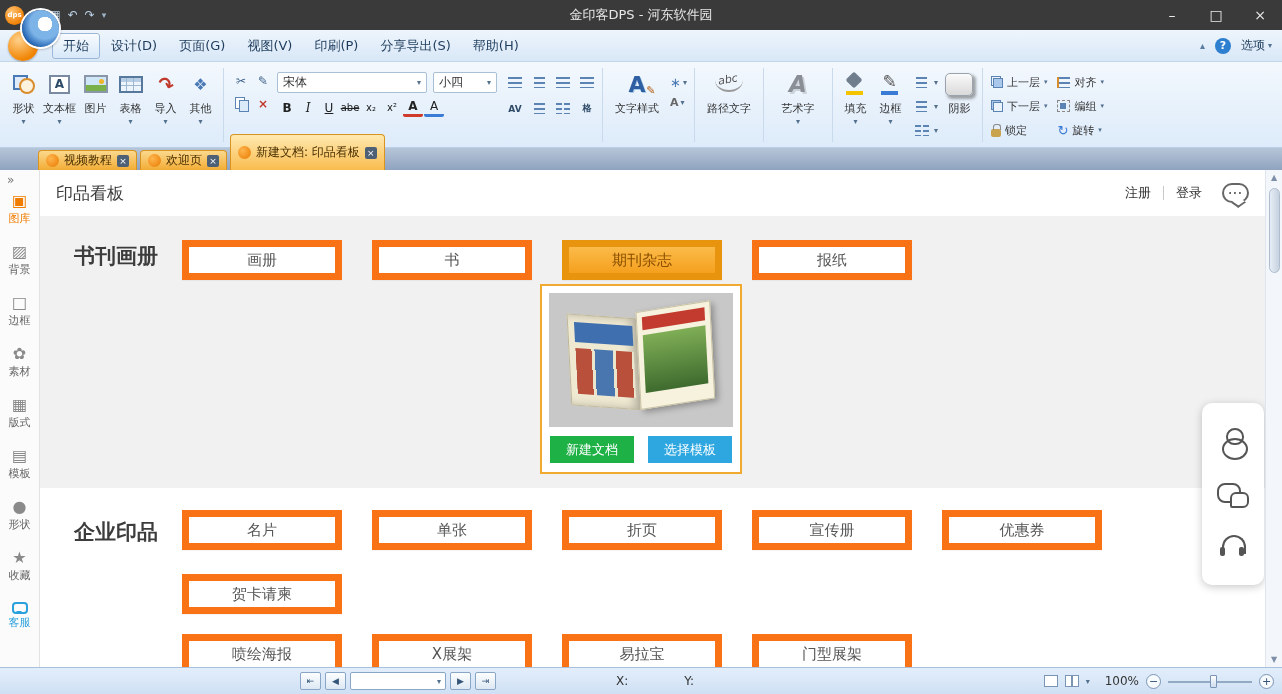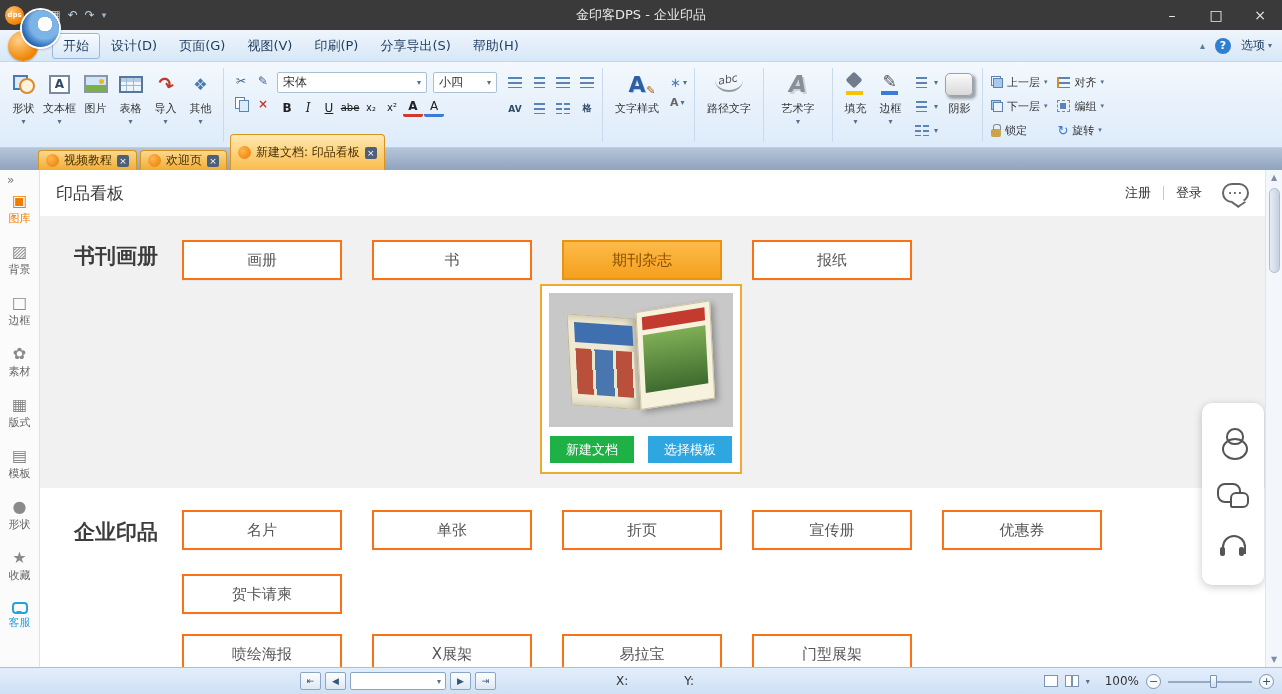--- a/index.html
+++ b/index.html
@@ -170,21 +170,21 @@
   .header-right { margin-left:auto; display:flex; align-items:center; }
   .hlink { font-size:13px; color:#333; }
   .hdivider { width:1px; height:14px; background:#c9c9c9; margin:0 12px; }
   .bubble-icon { width:27px; height:20px; border:2px solid #666; border-radius:10px; position:relative; margin-left:20px;
     display:flex; align-items:center; justify-content:center; color:#666; font-weight:bold; font-size:10px; letter-spacing:1px;}
   .bubble-icon::after { content:""; position:absolute; bottom:-6px; right:4px; width:7px; height:7px;
     background:#fff; border-right:2px solid #666; border-bottom:2px solid #666; transform:rotate(35deg) skewX(-20deg);}
 
   .section1 { position:absolute; left:0; right:0; top:46px; height:272px; background:#f1f1f1; }
   .sec-title { position:absolute; left:34px; top:26px; font-size:21px; font-weight:bold; color:#3c3c3c; }
-  .pbtn { position:absolute; width:160px; height:40px; background:#fff; border:2px solid #f97316;
+  .pbtn { position:absolute; width:160px; height:40px; background:#fff; border:7px solid #f97316;
     font-size:15px; color:#555; display:flex; align-items:center; justify-content:center;
     box-shadow:0 1px 1px rgba(0,0,0,.04); white-space:nowrap;}
   .pbtn.selected { background:linear-gradient(#fbbb49,#f5a01e); border-color:#e8940f; color:#8a4f00; }
 
   .pcard { position:absolute; left:500px; top:68px; width:202px; height:190px; background:#fff;
     border:2px solid #f2a92f; padding:7px; }
   .pcard-img { width:184px; height:134px; background:#c8c8c8; position:relative; overflow:hidden; }
   .mag { position:absolute; left:18px; top:14px; width:148px; height:104px; transform:rotate(-3deg); }
   .mag-left { position:absolute; left:2px; top:7px; width:71px; height:92px; background:#efe9d2;
     transform:skewY(7deg); border:1px solid #bdb69a; box-shadow:inset -7px 0 9px rgba(0,0,0,.22); overflow:hidden;}
@@ -265,21 +265,21 @@
 
 <div class="titlebar" data-interactable="false">
   <div class="qat" data-interactable="false">
     <span class="app-logo" data-interactable="true">dps</span>
     <span class="qat-btn" data-interactable="true">▢</span>
     <span class="qat-btn" data-interactable="true">▦</span>
     <span class="qat-btn" data-interactable="true">↶</span>
     <span class="qat-btn" data-interactable="true">↷</span>
     <span class="qat-btn small" data-interactable="true">▾</span>
   </div>
-  <div class="title" data-interactable="false">金印客DPS - 企业印品</div>
+  <div class="title" data-interactable="false">金印客DPS - 河东软件园</div>
   <div class="win-controls" data-interactable="false">
     <span class="wc" data-interactable="true">–</span>
     <span class="wc" data-interactable="true">□</span>
     <span class="wc" data-interactable="true">×</span>
   </div>
 </div>
 
 <div class="menubar" data-interactable="false">
   <div class="mb-logo" data-interactable="true"></div>
   <div class="mtab sel" data-interactable="true">开始</div>

